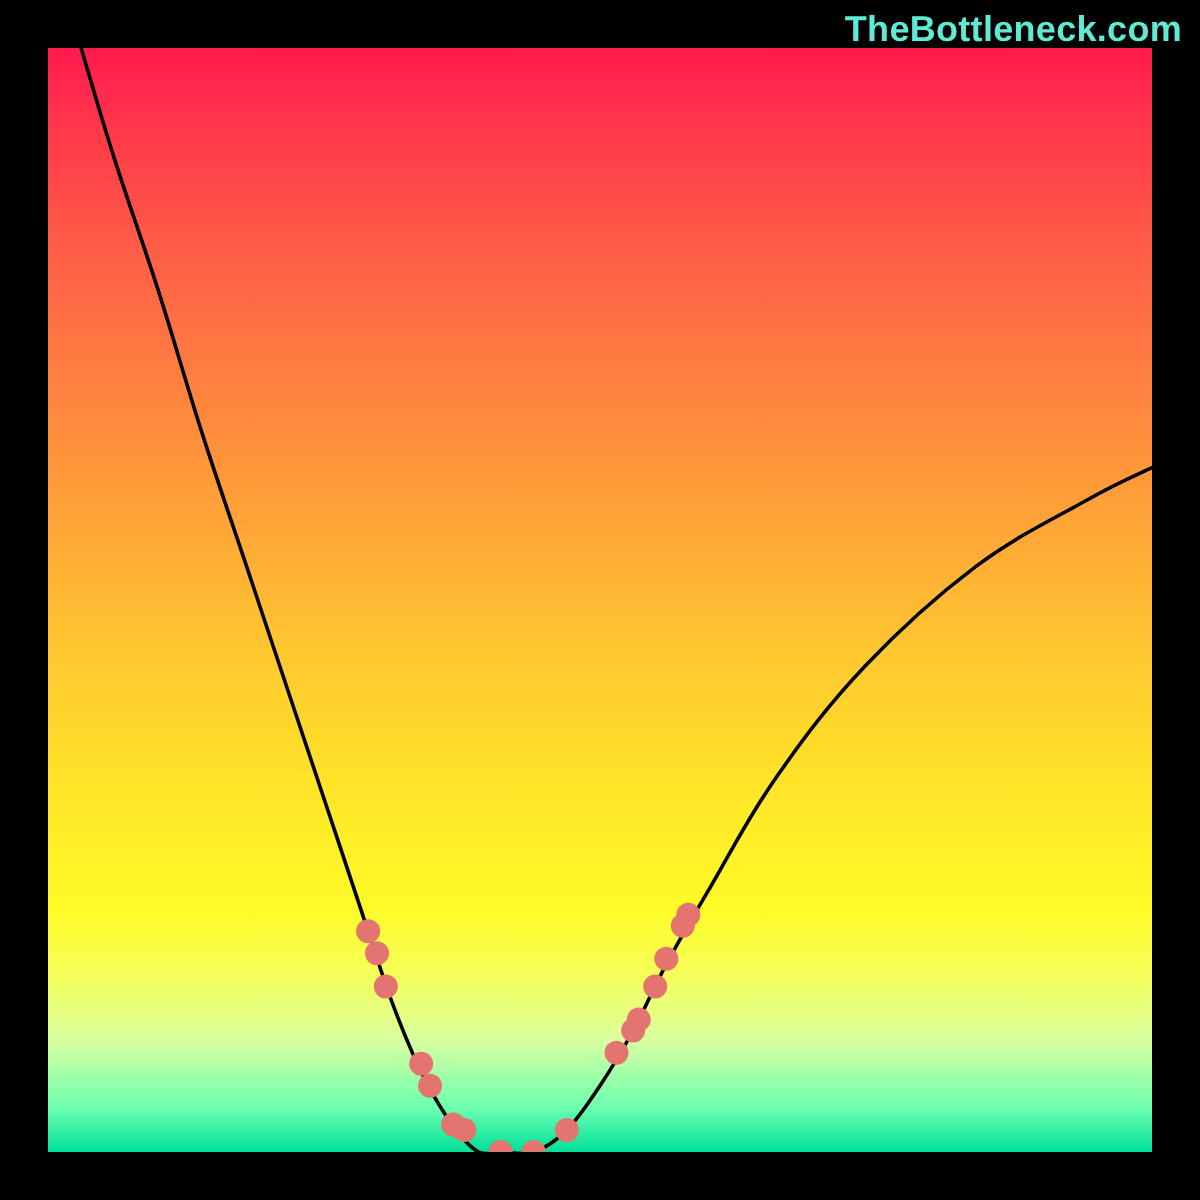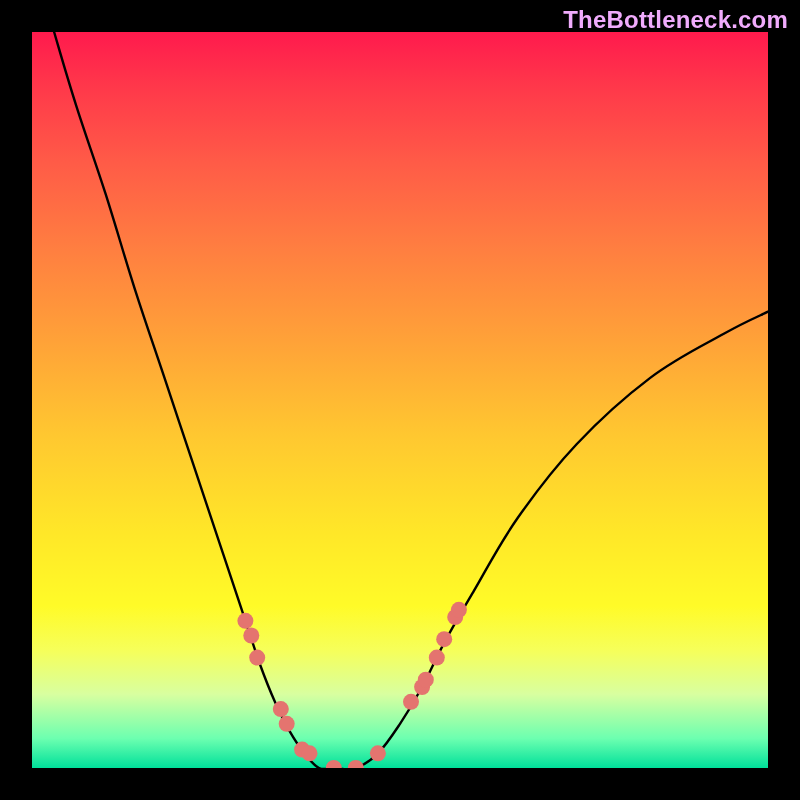--- a/index.html
+++ b/index.html
@@ -38,21 +38,21 @@
       #6cffb0 96%,
       #00e09a 100%);
   }
   .watermark {
     position: absolute;
     top: 6px;
     right: 12px;
     font-family: Arial, Helvetica, sans-serif;
     font-size: 24px;
     font-weight: 600;
-    color: #f0abfc;
+    color: #5eead4;
     letter-spacing: 0.2px;
     user-select: none;
   }
   svg.overlay {
     position: absolute;
     left: 0;
     top: 0;
     width: 736px;
     height: 736px;
   }

